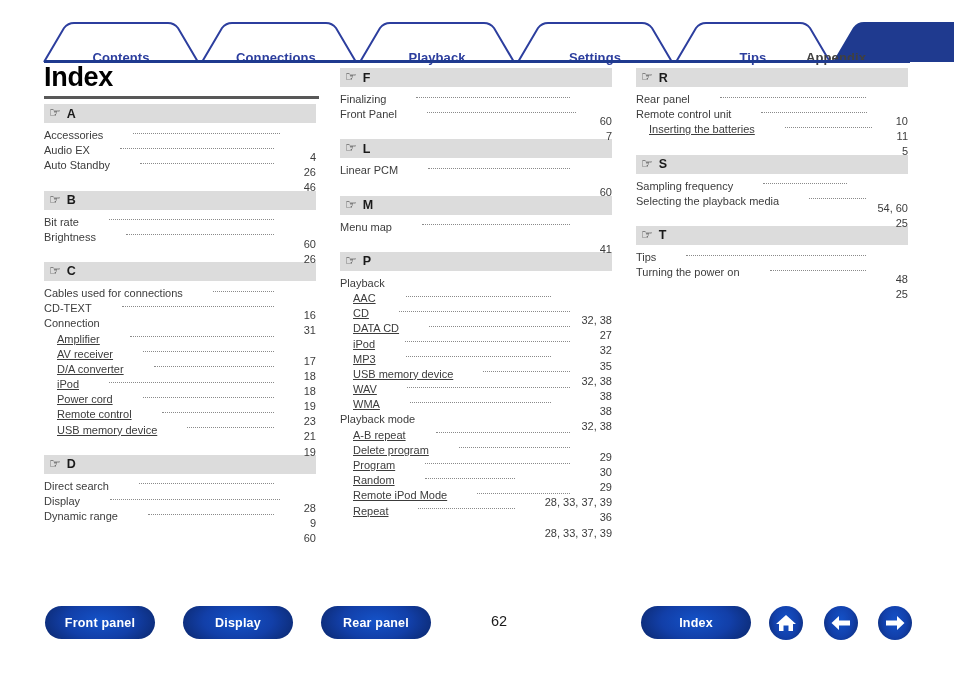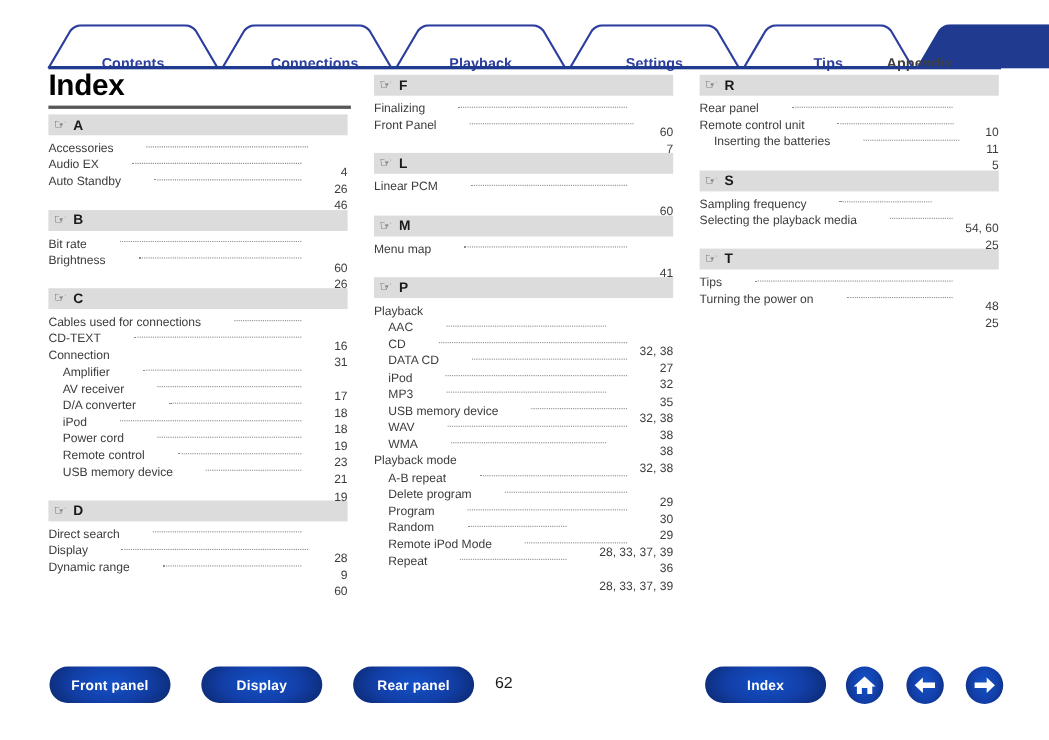--- a/index.html
+++ b/index.html
@@ -108,21 +108,21 @@
   .entry .txt { flex: 0 0 auto; }
   .entry .leader {
     flex: 1 1 auto;
     overflow: hidden;
     margin: 0 2px;
     position: relative;
     top: -2.5px;
     border-bottom: 1.1px dotted #8a8a8a;
   }
   .entry .pg { flex: 0 0 auto; text-align: right; margin-top: 44px; }
-  .entry.sub .txt { padding-left: 13px; }
+  .entry.sub .txt { padding-left: 13px; text-decoration: underline; }
 
   
   .footer {
     position: absolute;
     left: 0; top: 606px;
     width: 954px; height: 44px;
   }
   .pill {
     position: absolute;
     top: 0;
@@ -166,21 +166,21 @@
     <g fill="none" stroke="#2c3e9e" stroke-width="2">
       <path d="M44,40 L64,6 Q68,1 74,1 L168,1 Q174,1 178,6 L198,40"></path>
       <path d="M202,40 L222,6 Q226,1 232,1 L326,1 Q332,1 336,6 L356,40"></path>
       <path d="M360,40 L380,6 Q384,1 390,1 L484,1 Q490,1 494,6 L514,40"></path>
       <path d="M518,40 L538,6 Q542,1 548,1 L642,1 Q648,1 652,6 L672,40"></path>
       <path d="M676,40 L696,6 Q700,1 706,1 L800,1 Q806,1 810,6 L830,40"></path>
     </g>
     <path d="M834,40 L854,6 Q858,1 864,1 L958,1 Q964,1 968,6 L988,40 Z" fill="#1f3a8f" stroke="#1f3a8f" stroke-width="2"></path>
   </svg>
   <div class="tab-label" style="left:121px">Contents</div>
-  <div class="tab-label" style="left:286px">Connections</div>
+  <div class="tab-label" style="left:276px">Connections</div>
   <div class="tab-label" style="left:437px">Playback</div>
   <div class="tab-label" style="left:595px">Settings</div>
   <div class="tab-label" style="left:753px">Tips</div>
   <div class="tab-label active" style="left:836px">Appendix</div>
 </div>
 <div class="tab-underline"></div>
 
 <div class="page-title">Index</div>
 <div class="title-rule"></div>
 
@@ -450,21 +450,21 @@
       </div>
       <div class="entry">
         <span class="txt">Turning the power on</span>
         <span class="leader"></span>
         <span class="pg">25</span>
       </div>
     </div>
 </div>
 
 <div class="footer">
-  <div class="pagenum" style="left:428px;width:60px">62</div>
+  <div class="pagenum" style="left:469px;width:60px">62</div>
 <div class="pill" style="left: 45px; width: 110px;">Front panel</div>
     <div class="pill" style="left: 183px; width: 110px;">Display</div>
     <div class="pill" style="left: 321px; width: 110px;">Rear panel</div>
     <div class="pill" style="left: 641px; width: 110px;">Index</div>
     <div class="circle" style="left: 769px;">
       <svg width="22" height="20" viewBox="0 0 22 20">
         <path d="M11 2 L21 11 L18 11 L18 18 L13.5 18 L13.5 12.5 L8.5 12.5 L8.5 18 L4 18 L4 11 L1 11 Z" fill="#ffffff"></path>
       </svg>
     </div>
     <div class="circle" style="left: 824px;">

